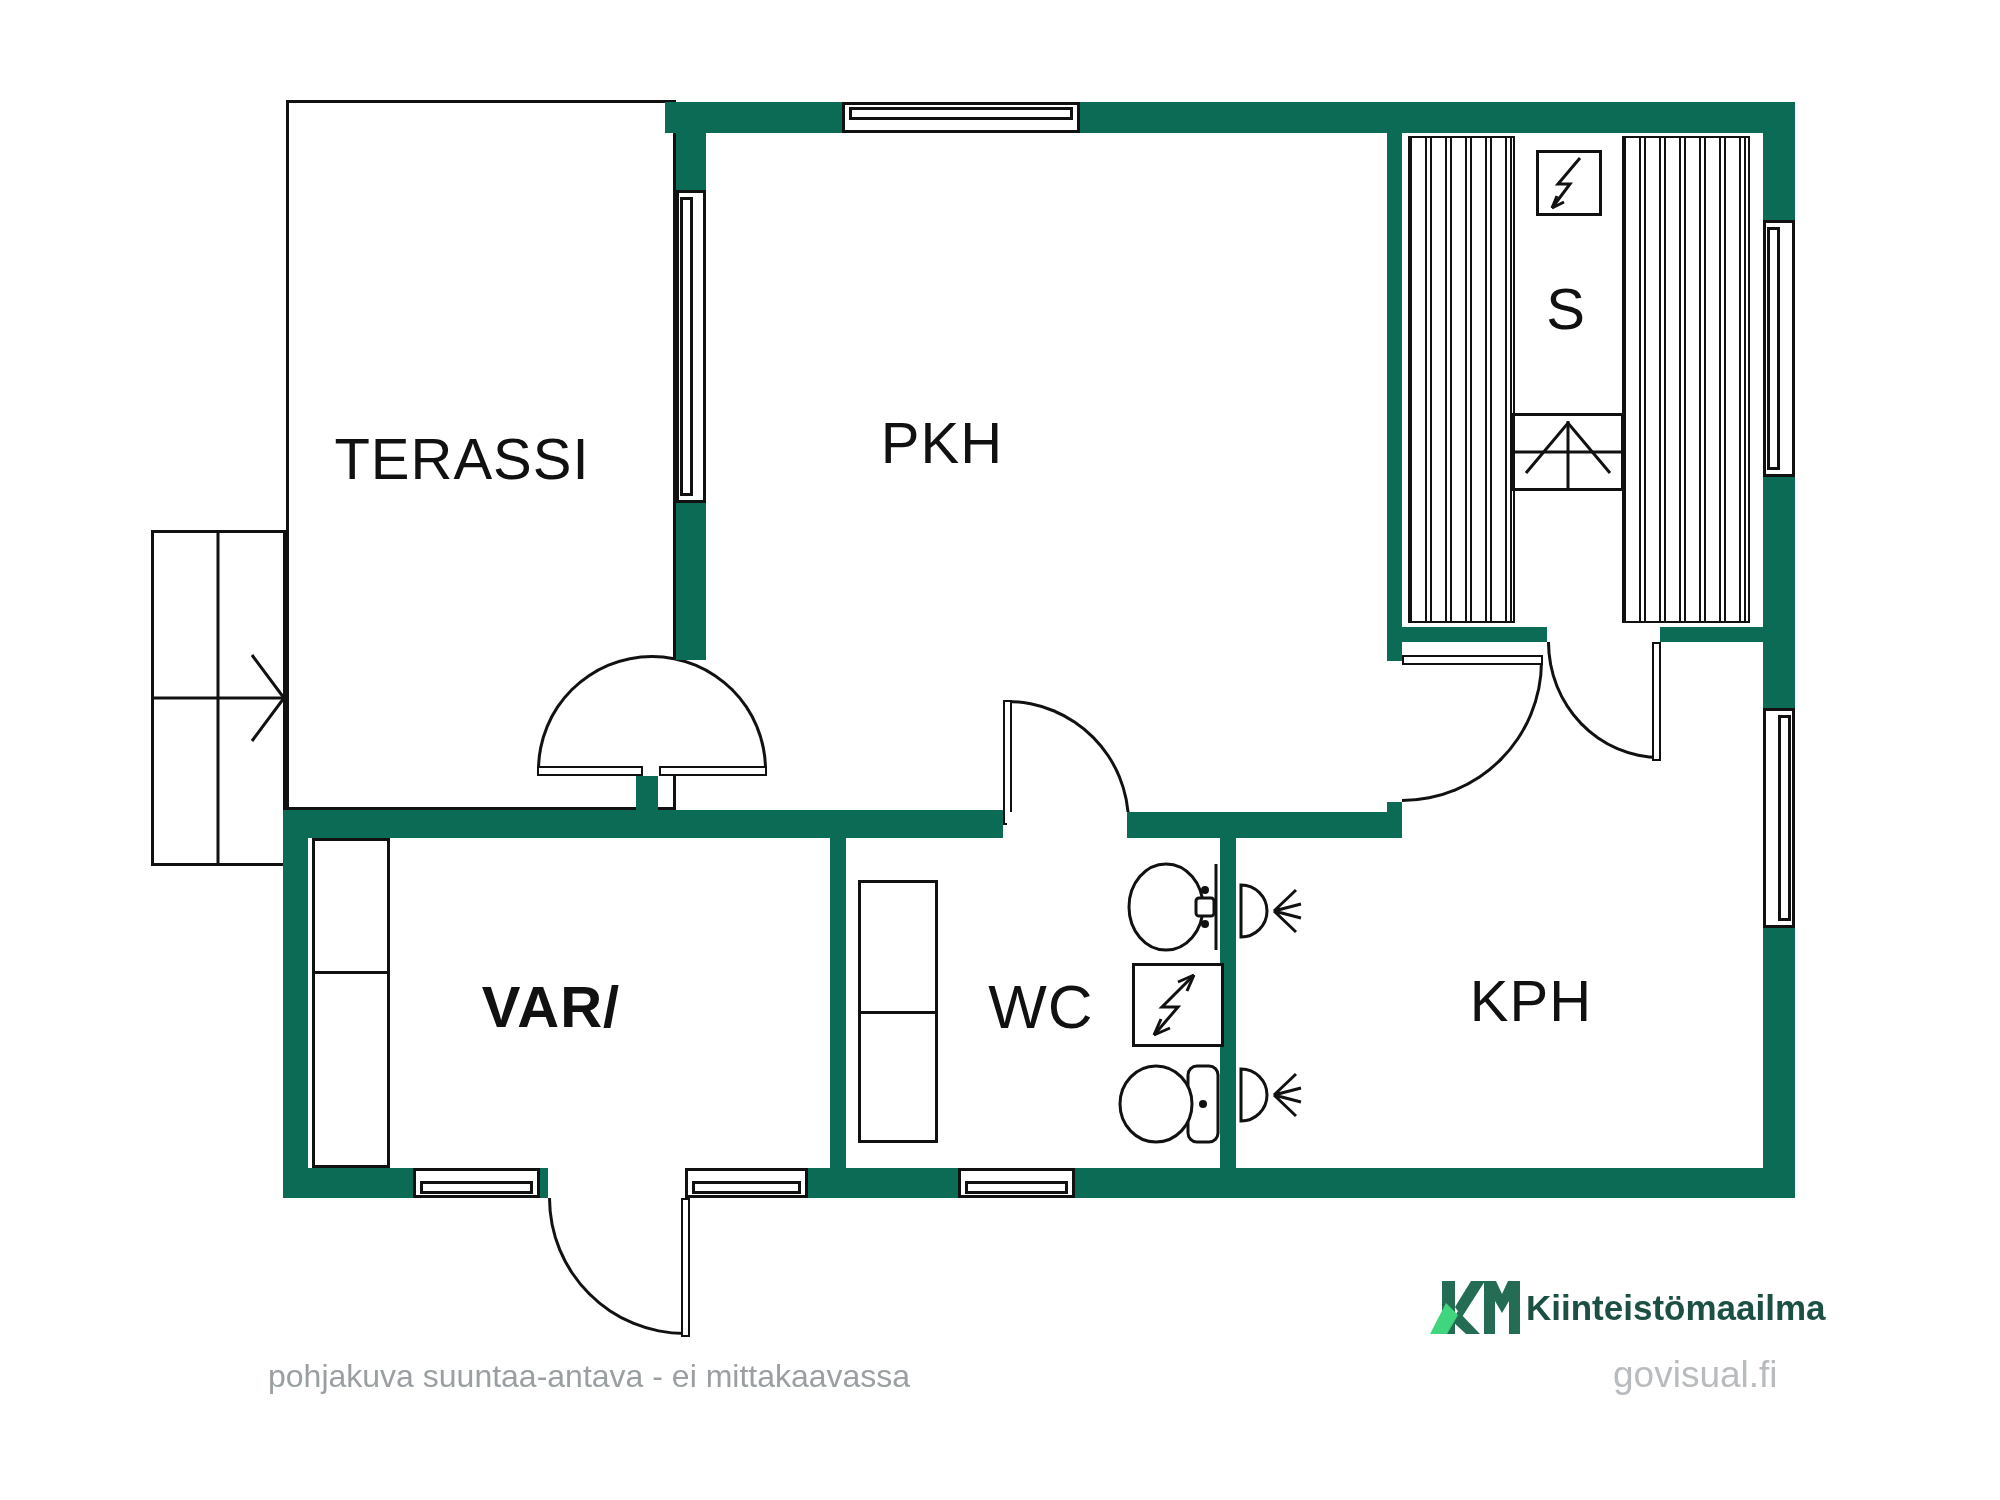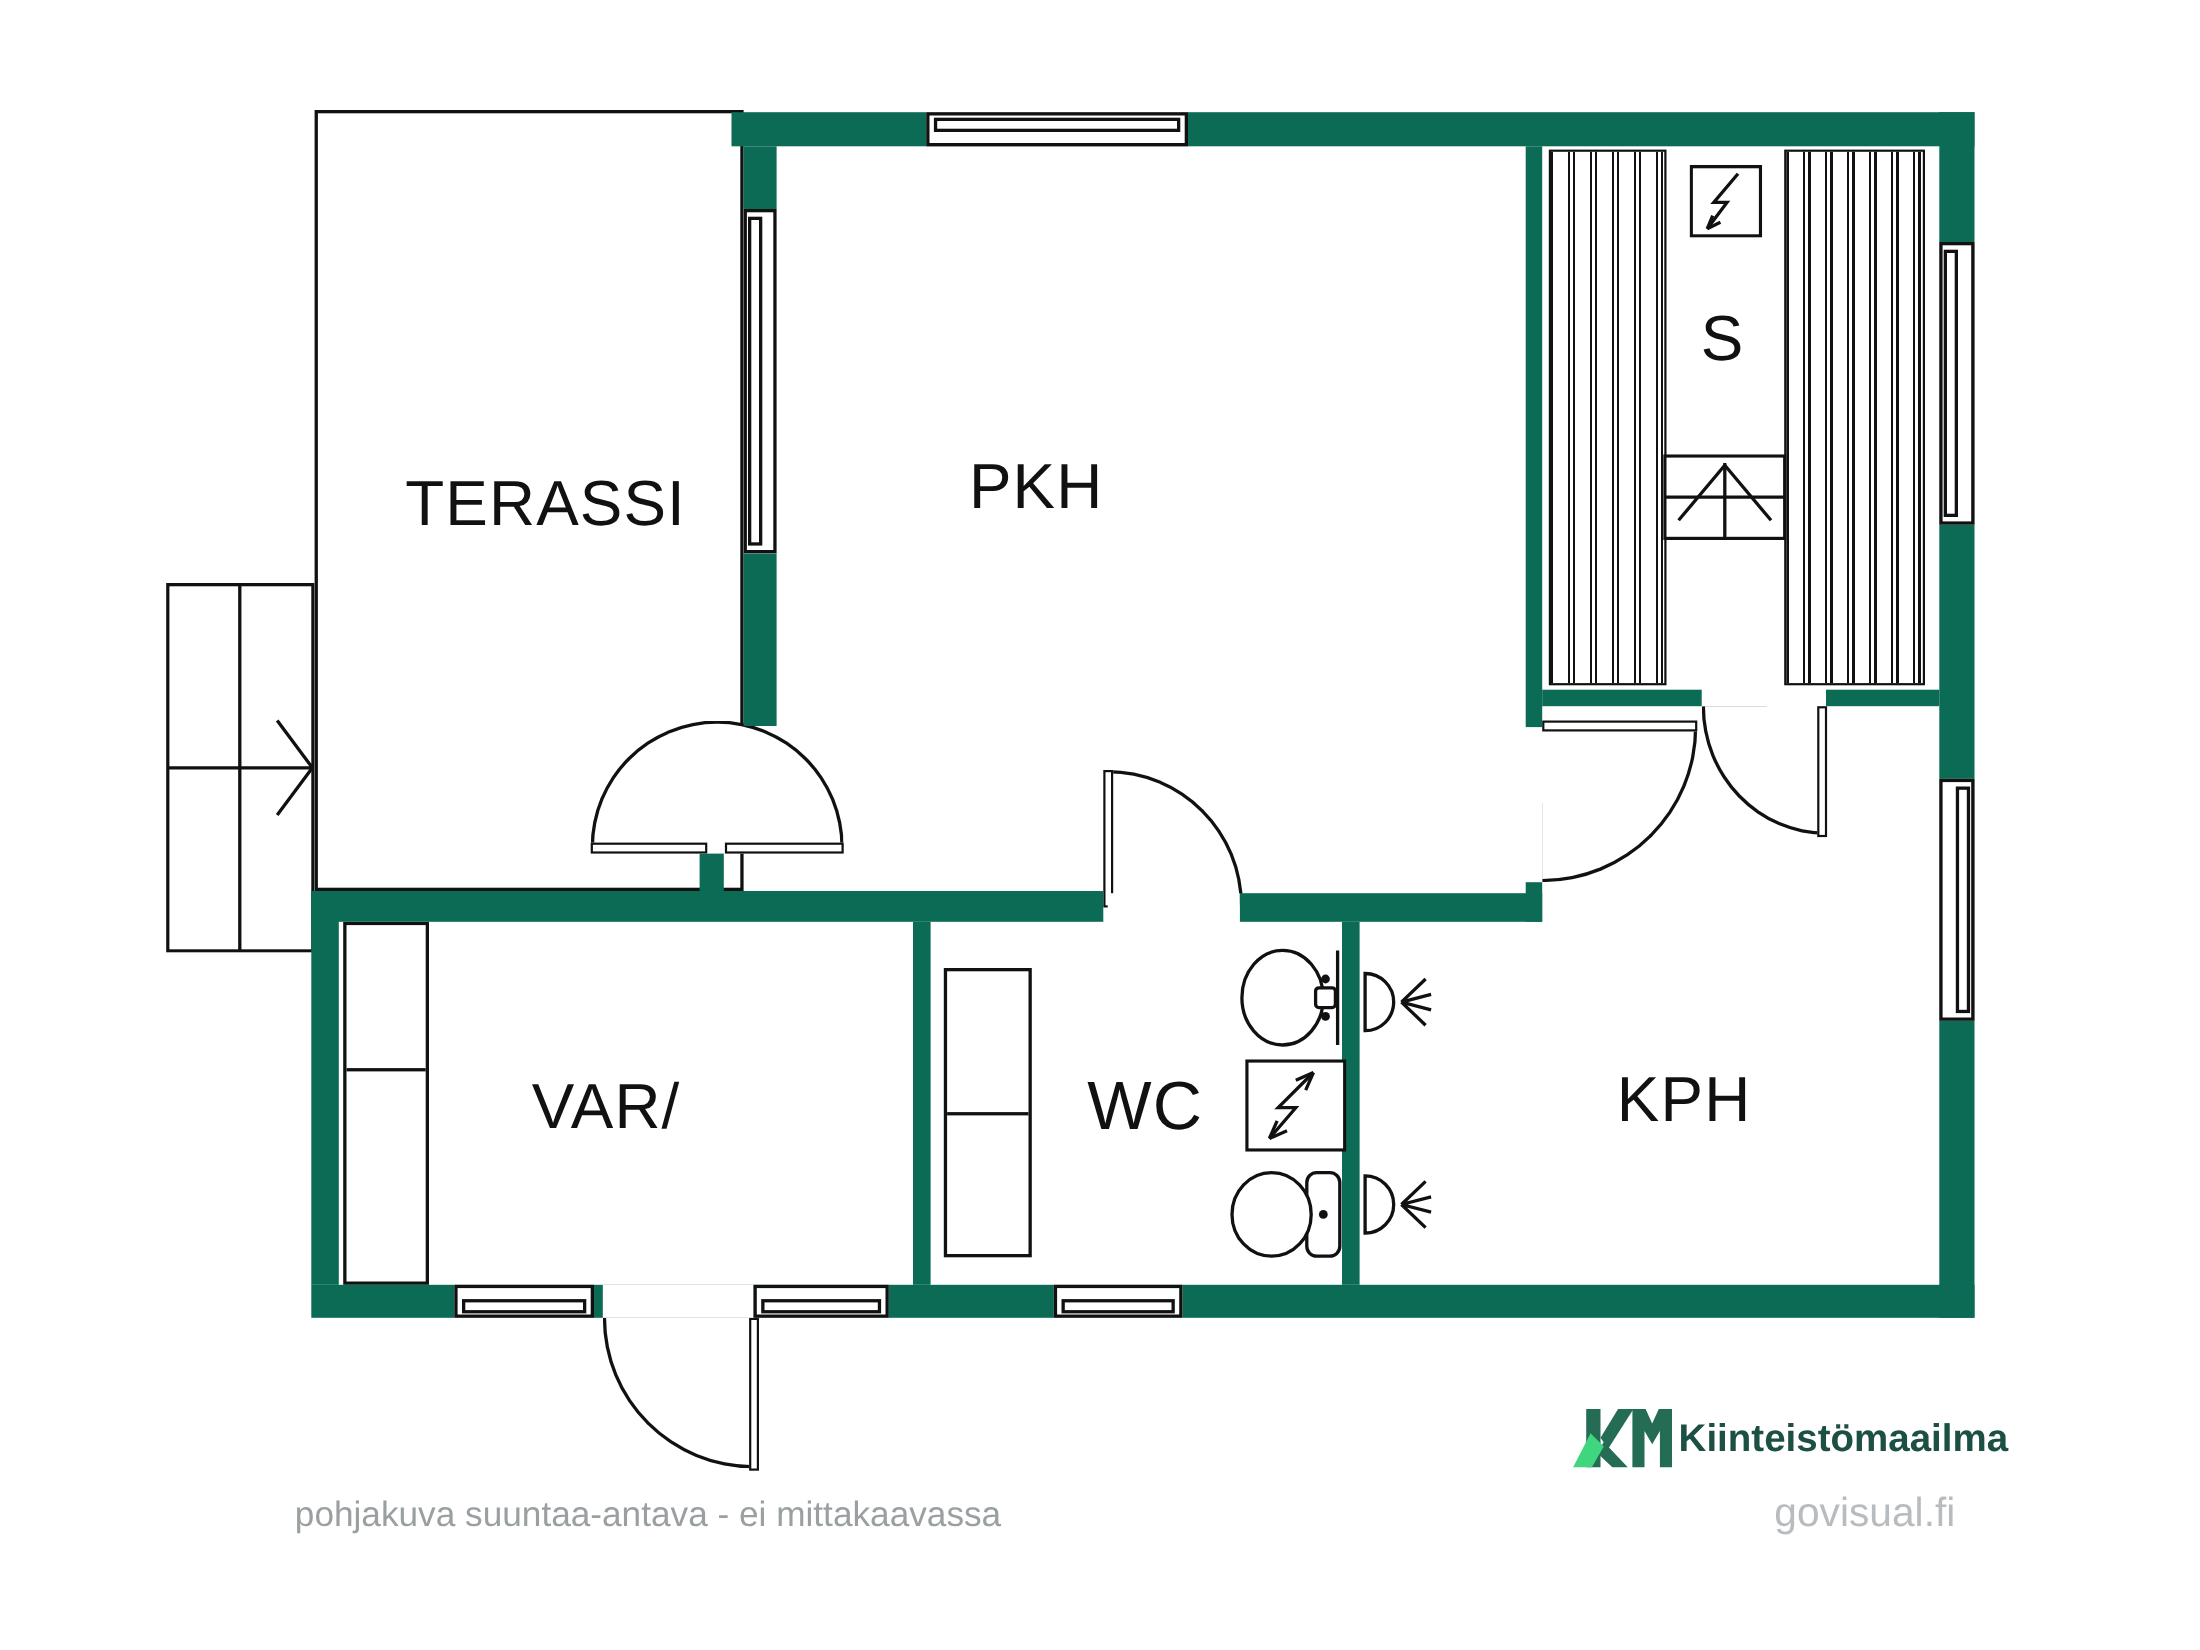--- a/index.html
+++ b/index.html
@@ -15,21 +15,21 @@
   .arc-tr{border-top:3px solid var(--line);border-right:3px solid var(--line);border-top-right-radius:100%;}
   .arc-br{border-right:3px solid var(--line);border-bottom:3px solid var(--line);border-bottom-right-radius:100%;}
   .leaf{position:absolute;background:#fff;border:2px solid var(--line);box-sizing:border-box;z-index:4;}
   .gap{position:absolute;background:#fff;z-index:4;}
   .window{position:absolute;background:#fff;border:3px solid var(--line);box-sizing:border-box;z-index:5;}
   .glass{position:absolute;background:#fff;border:3px solid var(--line);box-sizing:border-box;}
   .bench{position:absolute;border:2px solid var(--line);box-sizing:border-box;z-index:2;
          background:repeating-linear-gradient(90deg,var(--line) 0 2px,#fff 2px 15px,var(--line) 15px 17px,#fff 17px 20px);}
   .label{position:absolute;transform:translate(-50%,-50%);font-size:58px;color:var(--line);
          letter-spacing:1px;white-space:nowrap;z-index:6;}
-  .label.two-line{text-align:left;line-height:1.36;}
+  .label.two-line{text-align:left;line-height:1.36;font-weight:bold;}
   .fixture{position:absolute;z-index:5;}
   #footer-note{position:absolute;left:268px;top:1358px;font-size:32px;color:var(--footer);z-index:6;}
   #brand{position:absolute;left:1428px;top:1278px;z-index:6;}
   #brand-logo{position:absolute;left:0;top:3px;width:92px;height:53px;}
   .lg-dark{fill:var(--brand_dark);}
   .lg-light{fill:var(--brand_light);}
   #brand-name{position:absolute;left:98px;top:10px;font-size:35px;font-weight:700;color:var(--brand_text);white-space:nowrap;}
   #brand-site{position:absolute;left:185px;top:76px;font-size:37px;color:var(--govisual);white-space:nowrap;text-align:right;}
 </style>
 </head>
@@ -148,21 +148,21 @@
 
   <svg class="fixture" style="left:1238px;top:882px;width:66px;height:58px;" viewBox="0 0 66 58">
     <path d="M3,3 L3,55 A26,26 0 0 0 3,3 Z" fill="#fff" stroke="#111" stroke-width="3"></path>
     <path d="M36,29 L58,8 M36,29 L63,22 M36,29 L63,36 M36,29 L58,50" fill="none" stroke="#111" stroke-width="3"></path>
   </svg>
   <svg class="fixture" style="left:1238px;top:1066px;width:66px;height:58px;" viewBox="0 0 66 58">
     <path d="M3,3 L3,55 A26,26 0 0 0 3,3 Z" fill="#fff" stroke="#111" stroke-width="3"></path>
     <path d="M36,29 L58,8 M36,29 L63,22 M36,29 L63,36 M36,29 L58,50" fill="none" stroke="#111" stroke-width="3"></path>
   </svg>
 
-  <div class="label" style="left:462px;top:458px;margin-left:34px;">TERASSI</div>
+  <div class="label" style="left:462px;top:458px;">TERASSI</div>
   <div class="label" style="left:942px;top:442px;">PKH</div>
   <div class="label" style="left:1566px;top:308px;">S</div>
   <div class="label two-line" style="left:551px;top:1007px;">
     <div>VAR/</div>
   </div>
   <div class="label" style="left:1041px;top:1006px;font-size:62px;">WC</div>
   <div class="label" style="left:1531px;top:1000px;">KPH</div>
 
   <div id="footer-note">pohjakuva suuntaa-antava - ei mittakaavassa</div>
 

